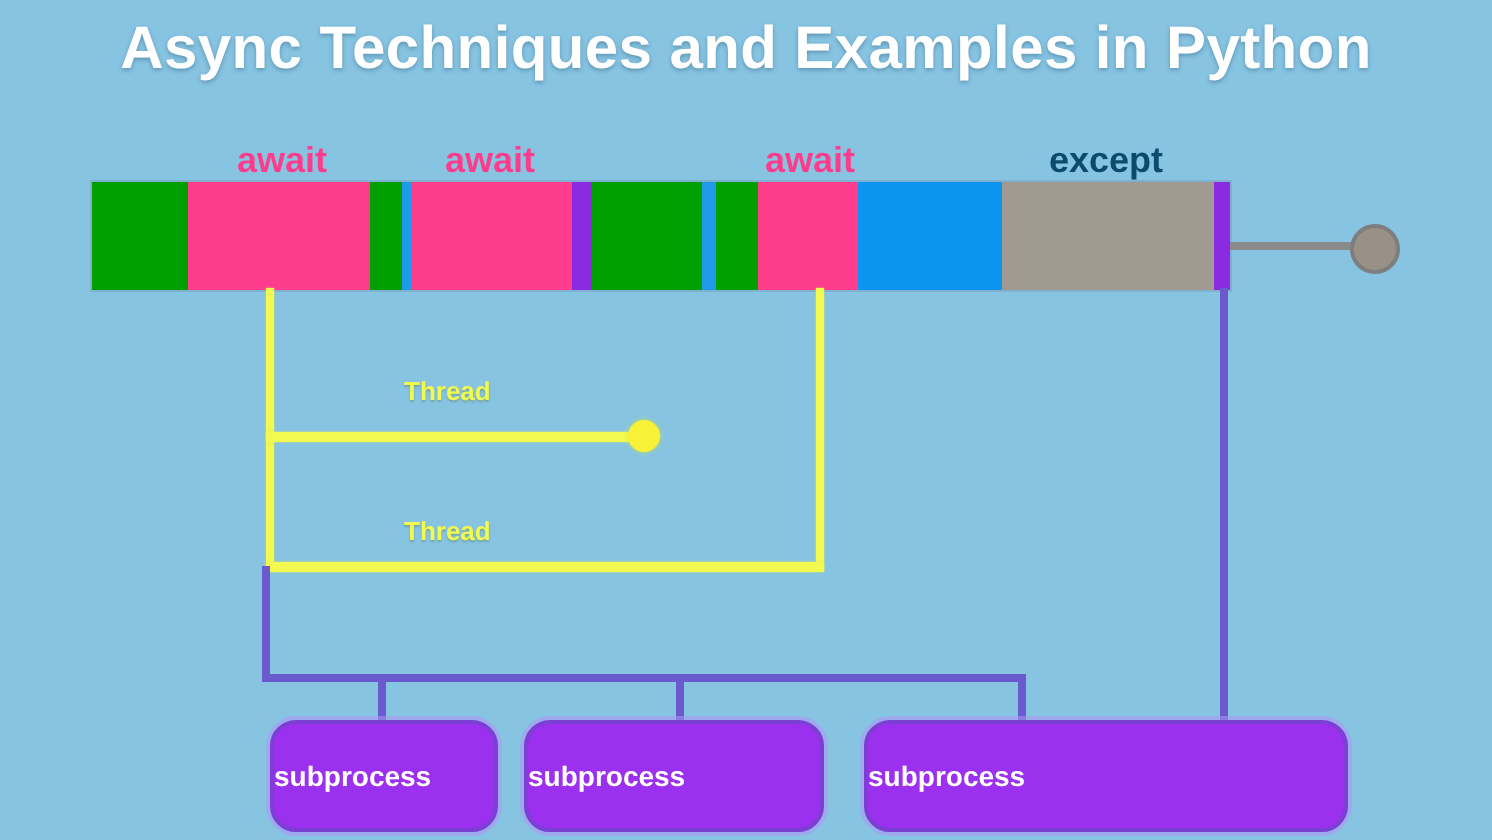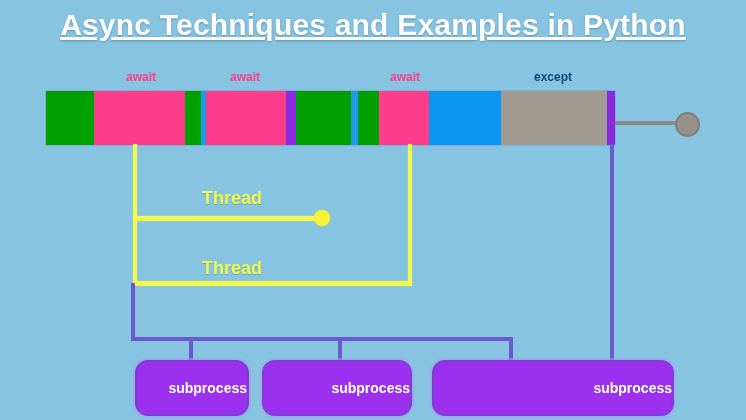--- a/index.html
+++ b/index.html
@@ -26,55 +26,54 @@
     width: 746px;
     height: 56px;
     line-height: 50px;
     text-align: center;
     color: #ffffff;
     font-size: 30px;
     font-weight: bold;
     letter-spacing: 0.2px;
     text-shadow: 0 1px 2px rgba(40,90,120,0.45);
     white-space: nowrap;
-    text-decoration: underline;
   }
 
   
   #timeline {
     position: absolute;
     left: 46px;
     top: 91px;
     width: 569px;
     height: 54px;
     display: flex;
     box-shadow: 0 0 0 1px rgba(120,160,190,0.55);
   }
   #timeline .seg { height: 100%; }
 
   .seg-label {
     position: absolute;
     top: 70px;
-    font-size: 12px;
+    font-size: 18px;
     font-weight: bold;
     white-space: nowrap;
     transform: translateX(-50%);
     text-align: center;
   }
 
   
   .yline {
     position: absolute;
     background: #f2f94f;
     box-shadow: 0 0 1px rgba(230,240,80,0.9);
   }
   .ylabel {
     position: absolute;
     color: #f2f94f;
-    font-size: 18px;
+    font-size: 13px;
     font-weight: bold;
     white-space: nowrap;
     text-shadow: 0 1px 1px rgba(80,110,40,0.35);
   }
   #ydot {
     position: absolute;
     width: 16px;
     height: 16px;
     border-radius: 50%;
     background: #f7f238;
@@ -91,21 +90,21 @@
     height: 52px;
     border-radius: 13px;
     background: #9b30ee;
     border: 2px solid #7b3fd4;
     box-shadow: 0 0 0 2px rgba(174,150,246,0.55);
     color: #ffffff;
     font-size: 14px;
     font-weight: bold;
     display: flex;
     align-items: center;
-    justify-content: flex-end;
+    justify-content: flex-start;
     white-space: nowrap;
   }
 
   
   #gline {
     position: absolute;
     background: #8a8a8a;
   }
   #gdot {
     position: absolute;

